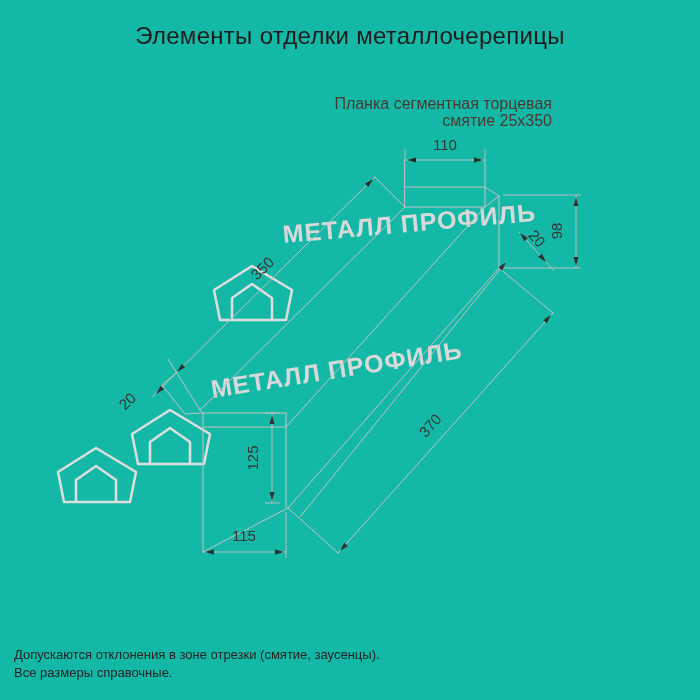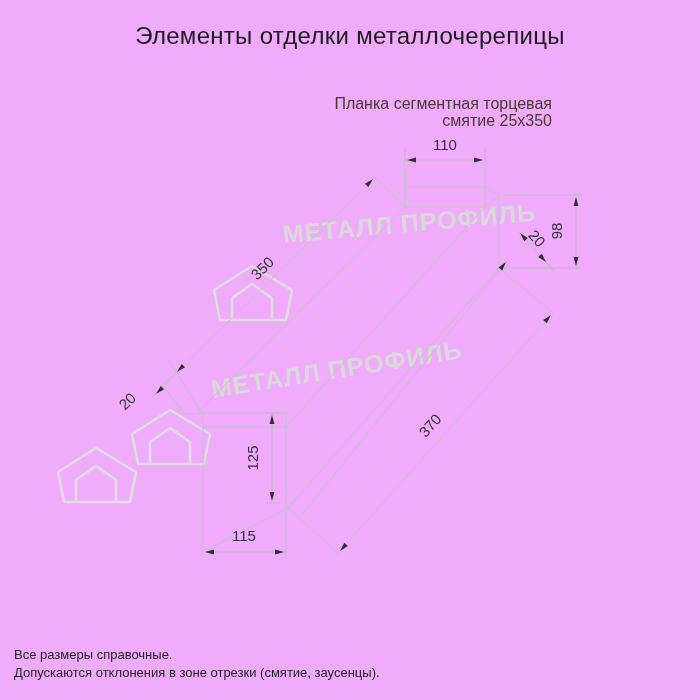--- a/index.html
+++ b/index.html
@@ -1,16 +1,16 @@
 <!DOCTYPE html>
 <html><head>
 <meta charset="utf-8">
 <style>
   html,body{margin:0;padding:0;background:#ffffff;}
-  #stage{position:relative;width:700px;height:700px;background:#f0abfc;overflow:hidden;
+  #stage{position:relative;width:700px;height:700px;background:#14b8a6;overflow:hidden;
          font-family:"Liberation Sans", sans-serif;}
   .title{position:absolute;left:0;top:22px;width:700px;text-align:center;
          font-size:24px;letter-spacing:0.3px;color:#1b1b1b;}
   .subtitle{position:absolute;left:152px;top:95px;width:400px;text-align:right;
             font-size:16px;line-height:17px;color:#4a3832;}
   .footer{position:absolute;left:14px;top:646px;font-size:13px;line-height:17.5px;color:#232323;}
   svg.draw{position:absolute;left:0;top:0;}
   .shape{stroke:#c0c3c5;stroke-width:1;fill:none;stroke-linejoin:round;stroke-linecap:round;}
   .dimline{stroke:#b9bcbf;stroke-width:1;fill:none;}
   .arr{fill:#2e2e2e;stroke:none;}
@@ -118,17 +118,17 @@
       <text class="dimtxt" x="533" y="242" transform="rotate(48 533 242)">20</text>
       <text class="dimtxt" x="562" y="231" transform="rotate(-90 562 231)">98</text>
       <text class="dimtxt" x="131" y="405" transform="rotate(-44 131 405)">20</text>
       <text class="dimtxt" x="258" y="458" transform="rotate(-90 258 458)">125</text>
       <text class="dimtxt" x="434" y="429" transform="rotate(-48 434 429)">370</text>
       <text class="dimtxt" x="244" y="541">115</text>
     </g>
   </svg>
 
   <div class="footer">
+    <div>Допускаются отклонения в зоне отрезки (смятие, заусенцы).</div>
     <div>Все размеры справочные.</div>
-    <div>Допускаются отклонения в зоне отрезки (смятие, заусенцы).</div>
   </div>
 
 </div>
 
 </body></html>

